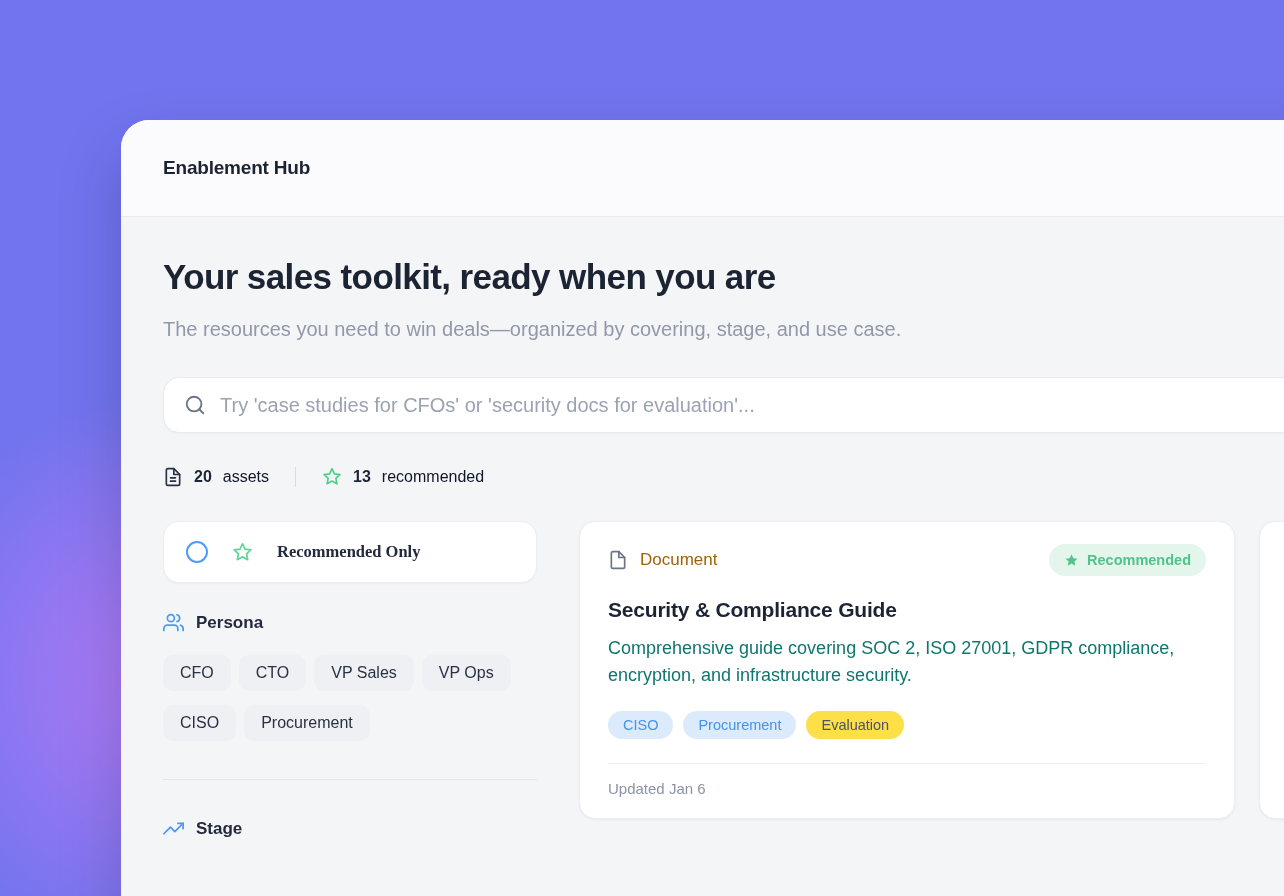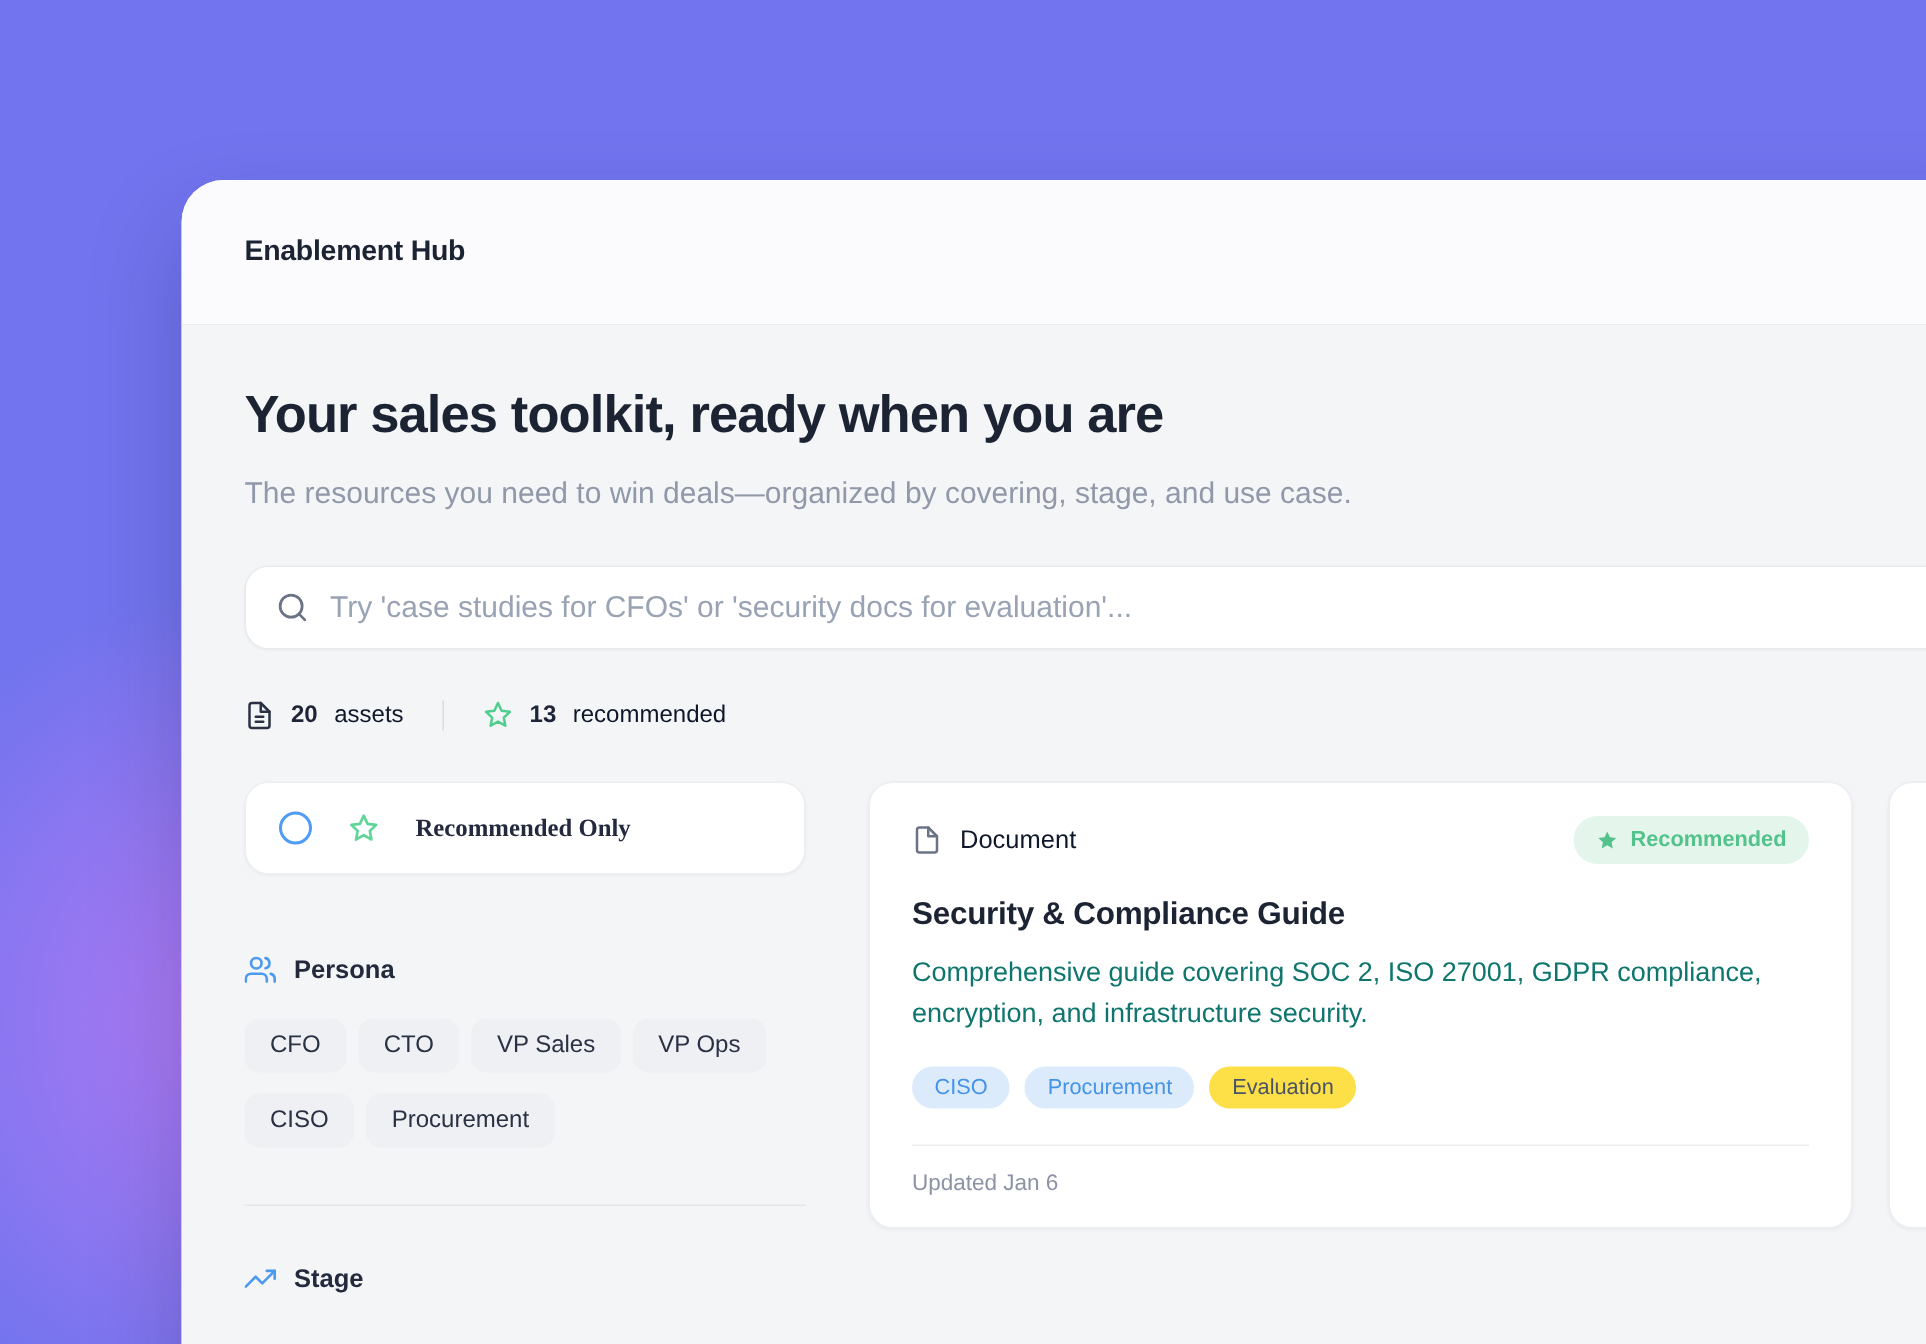--- a/index.html
+++ b/index.html
@@ -104,21 +104,21 @@
     border: 2px solid #4f9cf6; background: #fff; flex: none;
   }
   .reco-card svg { color: #5fd598; flex: none; }
   .reco-label { font-size: 16.5px; font-weight: 700; color: #232a3d; }
 
   .filter-head {
     display: flex; align-items: center; gap: 12px;
     font-size: 17px; font-weight: 700; color: #232a3d;
   }
   .filter-head svg { color: #4c9af0; flex: none; }
-  .persona-section { margin-top: 53px; }
+  .persona-section { margin-top: 29px; }
   .chips { margin-top: 22px; display: flex; flex-wrap: wrap; gap: 14px 8px; }
   .chip {
     background: #eef0f3;
     border-radius: 10px;
     padding: 9px 17px;
     font-size: 16px; color: #2a3144;
     cursor: pointer;
     white-space: nowrap;
   }
   .filters-divider { border: none; border-top: 1px solid #e4e6ea; margin-top: 38px; }
@@ -129,21 +129,21 @@
   .asset-card {
     width: 656px; flex: none;
     background: #ffffff;
     border: 1px solid #eceef2;
     border-radius: 16px;
     padding: 22px 28px 0 28px;
     box-shadow: 0 1px 3px rgba(16,24,40,0.05);
     cursor: pointer;
   }
   .card-top { display: flex; align-items: center; }
-  .card-type { display: flex; align-items: center; gap: 12px; color: #0f172a; font-size: 17px; }
+  .card-type { display: flex; align-items: center; gap: 12px; color: #a16207; font-size: 17px; }
   .card-type svg { color: #6b7486; }
   .badge {
     margin-left: auto;
     background: #e4f6ec;
     color: #53c28b;
     font-size: 14.5px; font-weight: 700;
     border-radius: 999px;
     padding: 8px 15px;
     display: flex; align-items: center; gap: 8px;
   }

